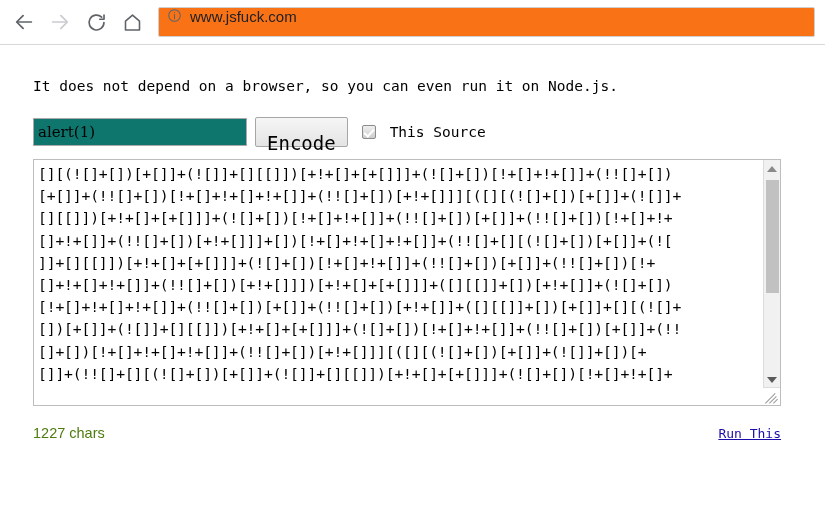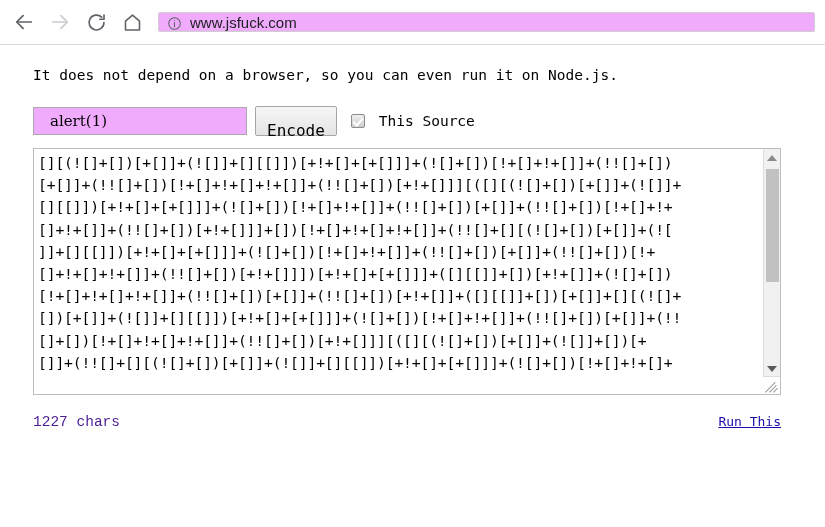--- a/index.html
+++ b/index.html
@@ -32,27 +32,27 @@
     height: 36px;
     display: flex;
     align-items: center;
     justify-content: center;
     flex: 0 0 auto;
     border-radius: 2px;
   }
   .nav-btn svg { display: block; }
   .omnibox {
     flex: 1 1 auto;
-    height: 20px;
+    height: 30px;
     margin-left: 8px;
     border: 1px solid #cfcfcf;
     border-radius: 2px;
-    background: #f0abfc;
-    display: flex;
-    align-items: flex-end;
+    background: #f97316;
+    display: flex;
+    align-items: flex-start;
     padding: 0 8px;
     box-sizing: border-box;
   }
   .omnibox .info-icon {
     flex: 0 0 auto;
     display: flex;
     align-items: center;
     justify-content: center;
     margin-right: 8px;
   }
@@ -67,56 +67,56 @@
 
   
   .page {
     padding: 14px 28px 0 33px;
     box-sizing: border-box;
     font-family: "DejaVu Sans Mono", "Liberation Mono", monospace;
     font-size: 14.5px;
     color: #000000;
   }
   .para {
-    margin: 4px 0 8px 0;
+    margin: 15px 0 8px 0;
     line-height: 24px;
     white-space: pre-wrap;
   }
   .para.first { margin-bottom: 19px; }
   .para.second { margin-bottom: 18px; }
 
   
   .form-row {
     display: flex;
     align-items: center;
     margin: 0 0 12px 0;
     height: 30px;
   }
   .script-input {
     width: 214px;
     height: 28px;
     box-sizing: border-box;
     border: 1px solid #a9a9a9;
-    padding: 2px 16px;
+    padding: 2px 4px;
     font-family: "DejaVu Serif", "Liberation Serif", serif;
     font-size: 15px;
     color: #000;
-    background: #f0abfc;
+    background: #0f766e;
     outline: none;
   }
   .encode-btn {
     margin-left: 8px;
     height: 28px;
     padding: 14px 11px;
     box-sizing: border-box;
     border: 1px solid #a6a6a6;
     border-radius: 2px;
     background: linear-gradient(#f6f6f6, #e4e4e4);
     font-family: "DejaVu Sans Mono", "Liberation Mono", monospace;
-    font-size: 16px;
+    font-size: 19px;
     color: #000;
     cursor: default;
   }
   .eval-wrap {
     display: flex;
     align-items: center;
     margin-left: 14px;
   }
   .checkbox {
     width: 14px;
@@ -229,23 +229,23 @@
 
   
   .footer {
     width: 748px;
     display: flex;
     align-items: baseline;
     justify-content: space-between;
     margin-top: 19px;
   }
   .char-count {
-    font-family: Liberation Mono, monospace;
+    font-family: Liberation Sans, sans-serif;
     font-size: 14.5px;
-    color: #4c1d95;
+    color: #4d7c0f;
     text-align: center;
   }
   .run-link {
     font-family: "DejaVu Sans Mono", "Liberation Mono", monospace;
     font-size: 13px;
     color: #1a0dab;
     text-decoration: underline;
     cursor: pointer;
   }
 </style>

